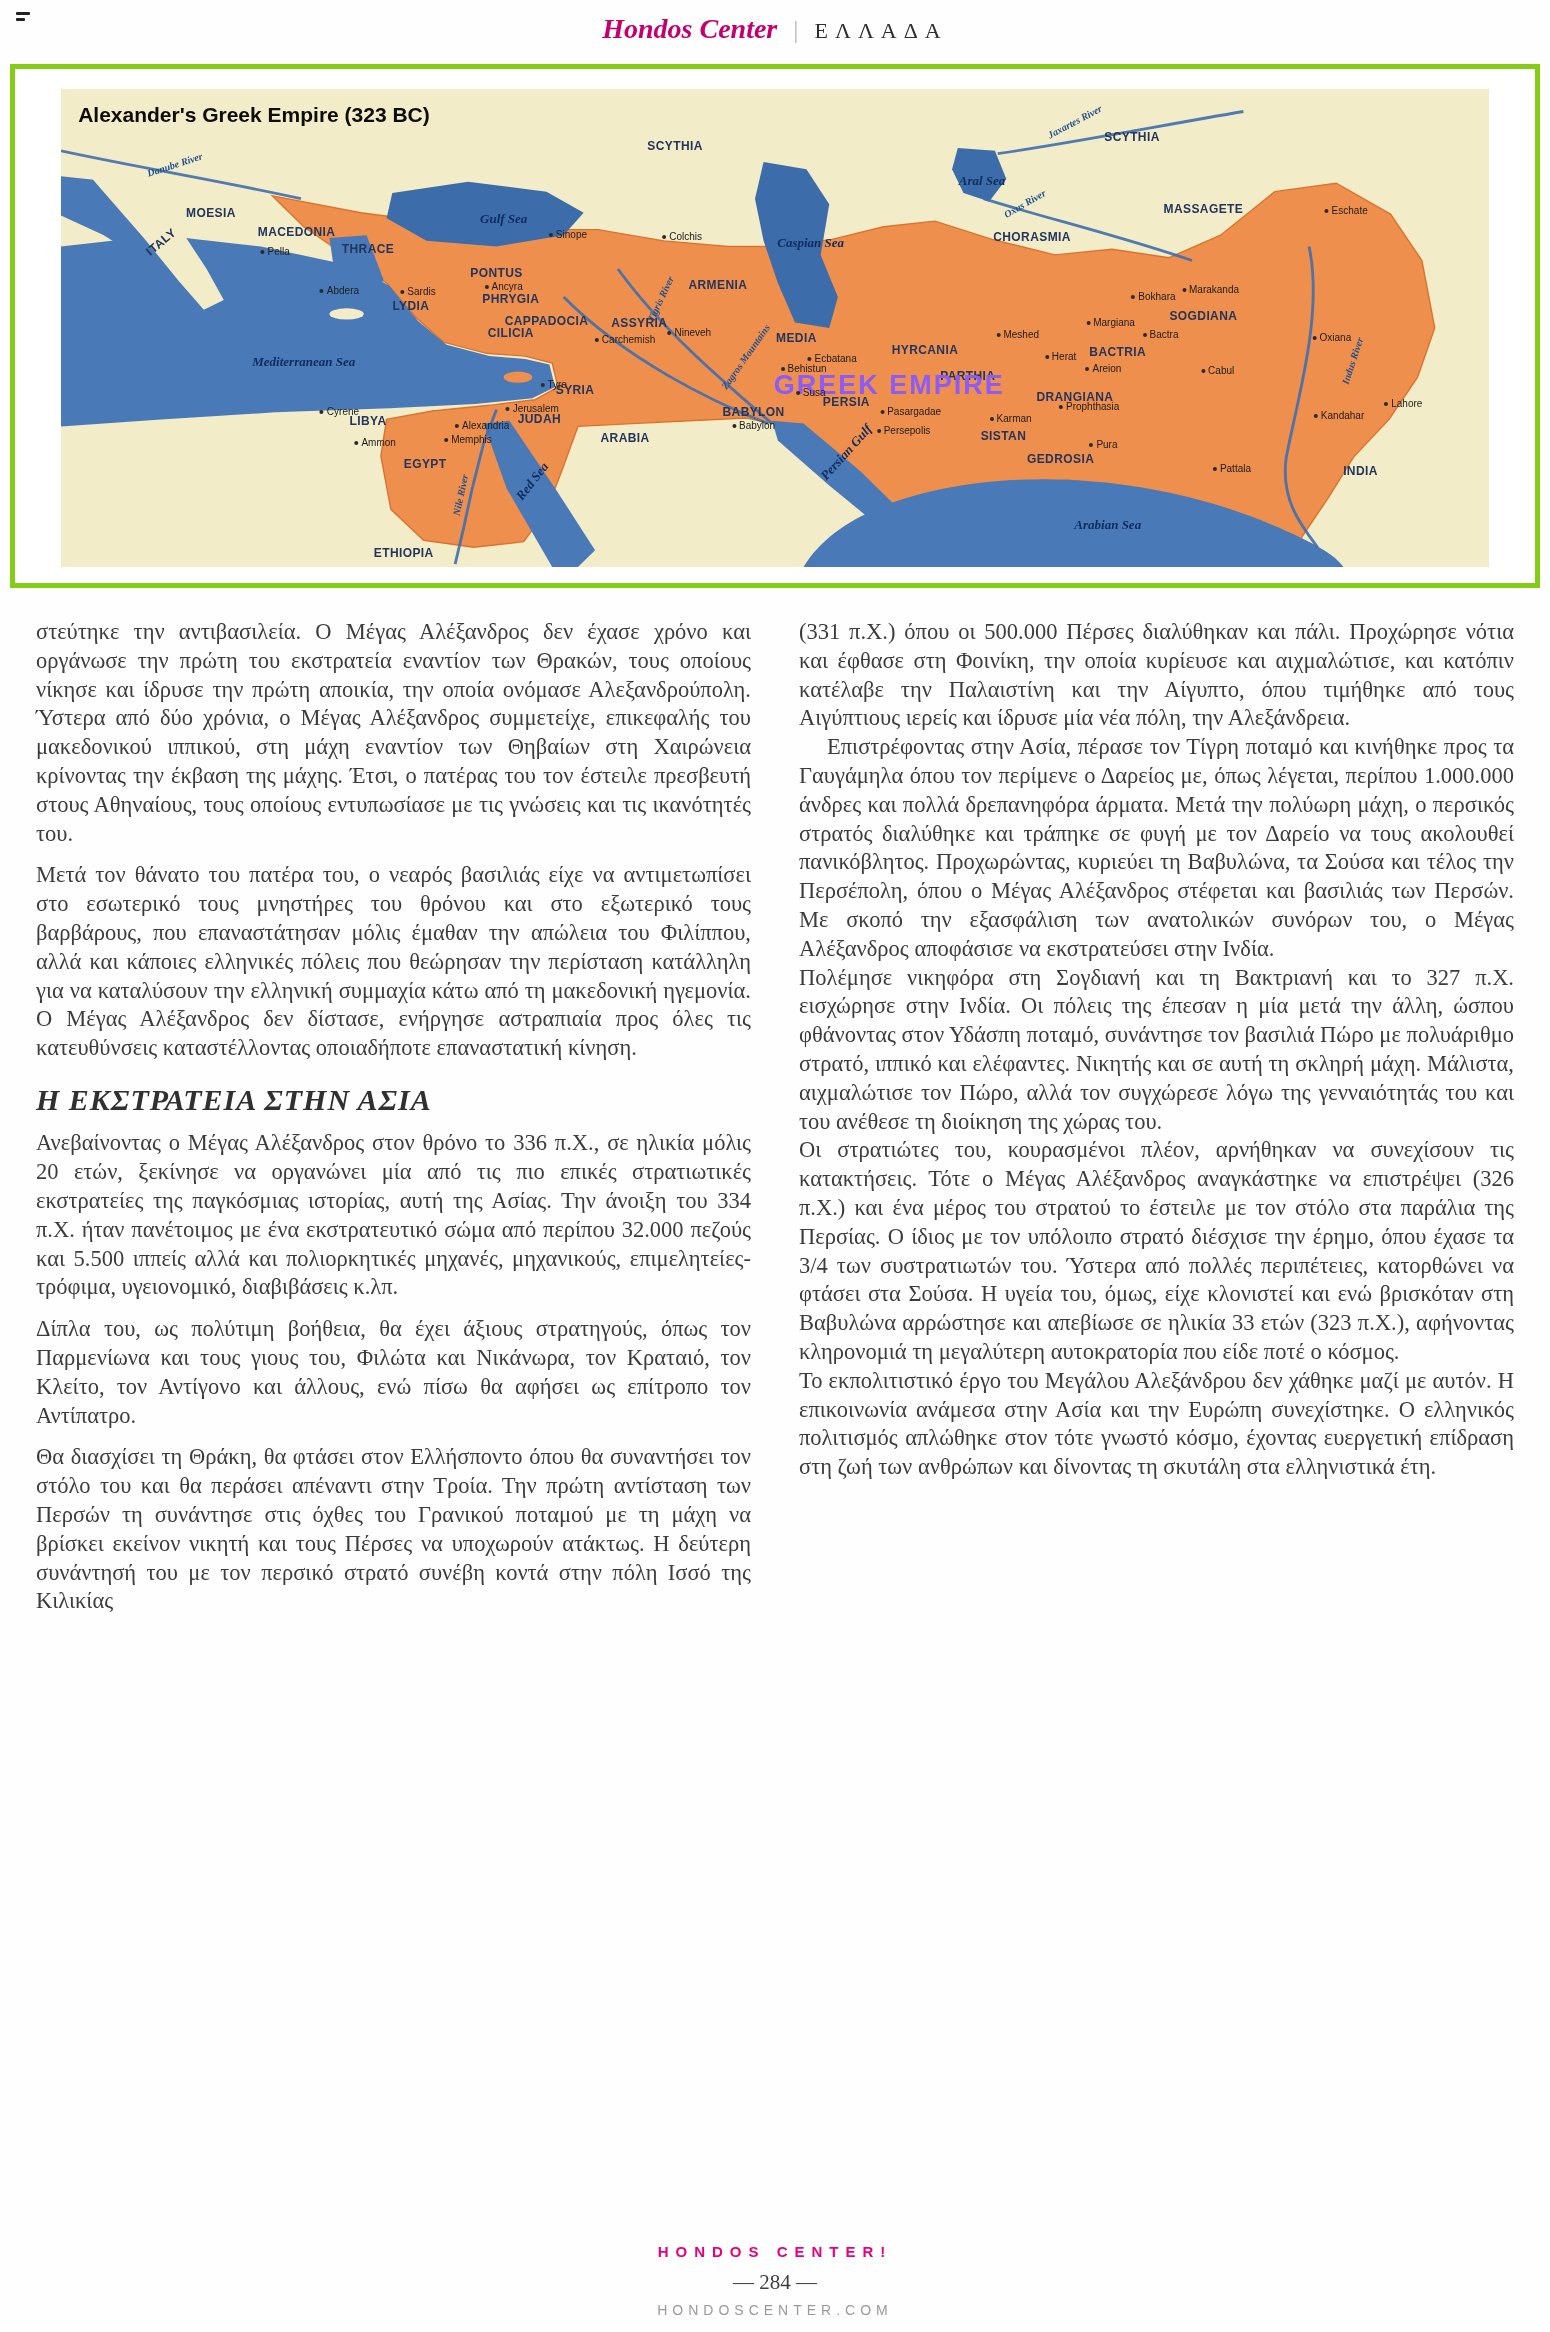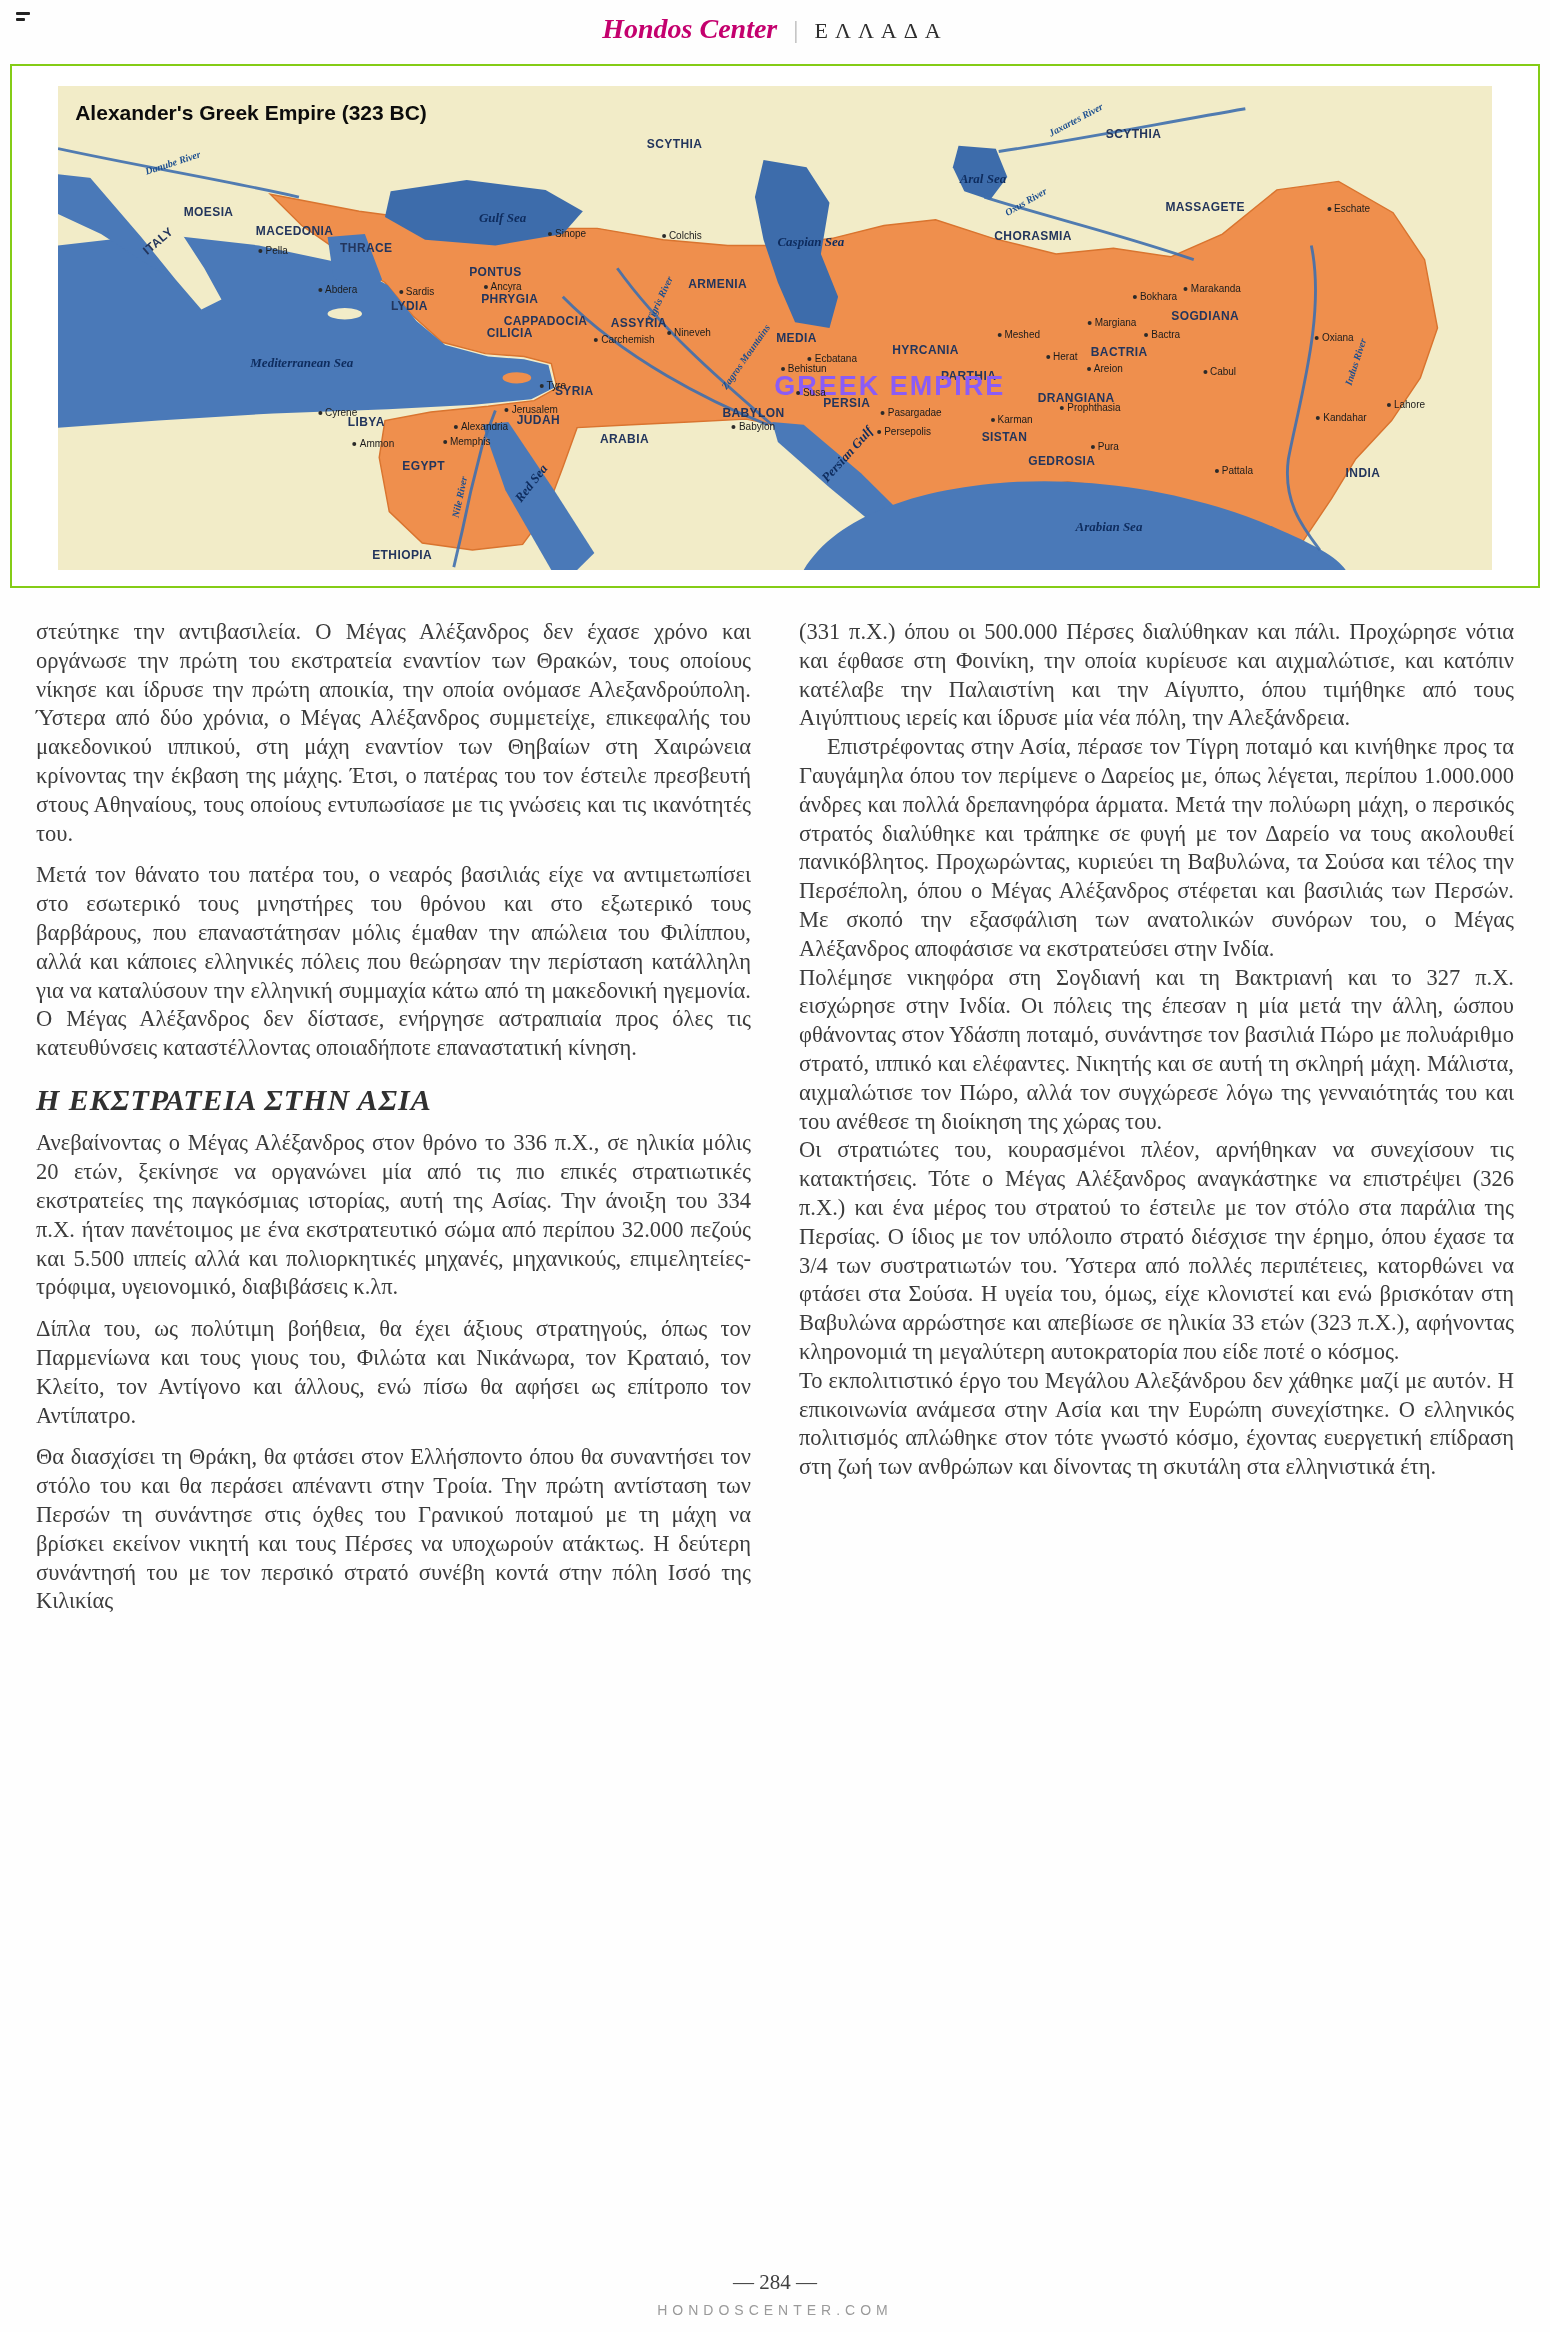--- a/index.html
+++ b/index.html
@@ -9,21 +9,21 @@
   
   .hdr{position:relative;height:58px;display:flex;align-items:center;justify-content:center;}
   .logo-mark{position:absolute;left:16px;top:12px;width:14px;height:12px;cursor:pointer;}
   .logo-mark span{display:block;height:3px;background:#222;margin-bottom:3px;border-radius:1px;}
   .logo-mark span:last-child{width:9px;}
   .brand{font-style:italic;font-weight:700;font-size:28px;color:#c4006e;margin-right:16px;}
   .hdr-sep{color:#b9b9b9;font-size:26px;font-weight:300;margin-right:16px;}
   .section-ttl{font-size:22px;letter-spacing:7px;color:#2e2e2e;}
 
   
-  .map-figure{margin:6px 10px 0 10px;height:524px;box-sizing:border-box;border:2px solid #84cc16;
+  .map-figure{margin:6px 10px 0 10px;height:524px;box-sizing:border-box;border:5px solid #84cc16;
               background:#ffffff;padding:20px 46px 16px;}
   .map-canvas{position:relative;width:100%;height:100%;}
   .map-canvas svg{position:absolute;inset:0;width:100%;height:100%;}
   .map-title{position:absolute;left:1.2%;top:3%;font:700 21px "Liberation Sans",sans-serif;color:#0c0c0c;}
   .map-label{position:absolute;transform:translate(-50%,-50%);white-space:nowrap;
              font-family:"Liberation Sans",sans-serif;line-height:1;}
   .region{font-size:12px;font-weight:700;color:#23355c;letter-spacing:.4px;}
   .big{font-size:27px;letter-spacing:2px;color:#8b5cf6;}
   .sea{font-family:"Liberation Serif",serif;font-style:italic;font-weight:700;font-size:13px;color:#0e2c5e;}
   .city{font-size:10px;color:#1c1c1c;}
@@ -202,17 +202,18 @@
       <p class="para">(331 π.Χ.) όπου οι 500.000 Πέρσες διαλύθηκαν και πάλι. Προχώρησε νότια και έφθασε στη Φοινίκη, την οποία κυρίευσε και αιχμαλώτισε, και κατόπιν κατέλαβε την Παλαιστίνη και την Αίγυπτο, όπου τιμήθηκε από τους Αιγύπτιους ιερείς και ίδρυσε μία νέα πόλη, την Αλεξάνδρεια.</p>
           <p class="para indent">Επιστρέφοντας στην Ασία, πέρασε τον Τίγρη ποταμό και κινήθηκε προς τα Γαυγάμηλα όπου τον περίμενε ο Δαρείος με, όπως λέγεται, περίπου 1.000.000 άνδρες και πολλά δρεπανηφόρα άρματα. Μετά την πολύωρη μάχη, ο περσικός στρατός διαλύθηκε και τράπηκε σε φυγή με τον Δαρείο να τους ακολουθεί πανικόβλητος. Προχωρώντας, κυριεύει τη Βαβυλώνα, τα Σούσα και τέλος την Περσέπολη, όπου ο Μέγας Αλέξανδρος στέφεται και βασιλιάς των Περσών. Με σκοπό την εξασφάλιση των ανατολικών συνόρων του, ο Μέγας Αλέξανδρος αποφάσισε να εκστρατεύσει στην Ινδία.</p>
           <p class="para">Πολέμησε νικηφόρα στη Σογδιανή και τη Βακτριανή και το 327 π.Χ. εισχώρησε στην Ινδία. Οι πόλεις της έπεσαν η μία μετά την άλλη, ώσπου φθάνοντας στον Υδάσπη ποταμό, συνάντησε τον βασιλιά Πώρο με πολυάριθμο στρατό, ιππικό και ελέφαντες. Νικητής και σε αυτή τη σκληρή μάχη. Μάλιστα, αιχμαλώτισε τον Πώρο, αλλά τον συγχώρεσε λόγω της γενναιότητάς του και του ανέθεσε τη διοίκηση της χώρας του.</p>
           <p class="para">Οι στρατιώτες του, κουρασμένοι πλέον, αρνήθηκαν να συνεχίσουν τις κατακτήσεις. Τότε ο Μέγας Αλέξανδρος αναγκάστηκε να επιστρέψει (326 π.Χ.) και ένα μέρος του στρατού το έστειλε με τον στόλο στα παράλια της Περσίας. Ο ίδιος με τον υπόλοιπο στρατό διέσχισε την έρημο, όπου έχασε τα 3/4 των συστρατιωτών του. Ύστερα από πολλές περιπέτειες, κατορθώνει να φτάσει στα Σούσα. Η υγεία του, όμως, είχε κλονιστεί και ενώ βρισκόταν στη Βαβυλώνα αρρώστησε και απεβίωσε σε ηλικία 33 ετών (323 π.Χ.), αφήνοντας κληρονομιά τη μεγαλύτερη αυτοκρατορία που είδε ποτέ ο κόσμος.</p>
           <p class="para">Το εκπολιτιστικό έργο του Μεγάλου Αλεξάνδρου δεν χάθηκε μαζί με αυτόν. Η επικοινωνία ανάμεσα στην Ασία και την Ευρώπη συνεχίστηκε. Ο ελληνικός πολιτισμός απλώθηκε στον τότε γνωστό κόσμο, έχοντας ευεργετική επίδραση στη ζωή των ανθρώπων και δίνοντας τη σκυτάλη στα ελληνιστικά έτη.</p>
         </div>
     </div>
   </main>
 
   <footer class="ftr">
+    <div class="f-brand">HONDOS CENTER!</div>
     <div class="f-page">— 284 —</div>
     <div class="f-site">HONDOSCENTER.COM</div>
   </footer>
 
 </div>
 
 </body></html>

